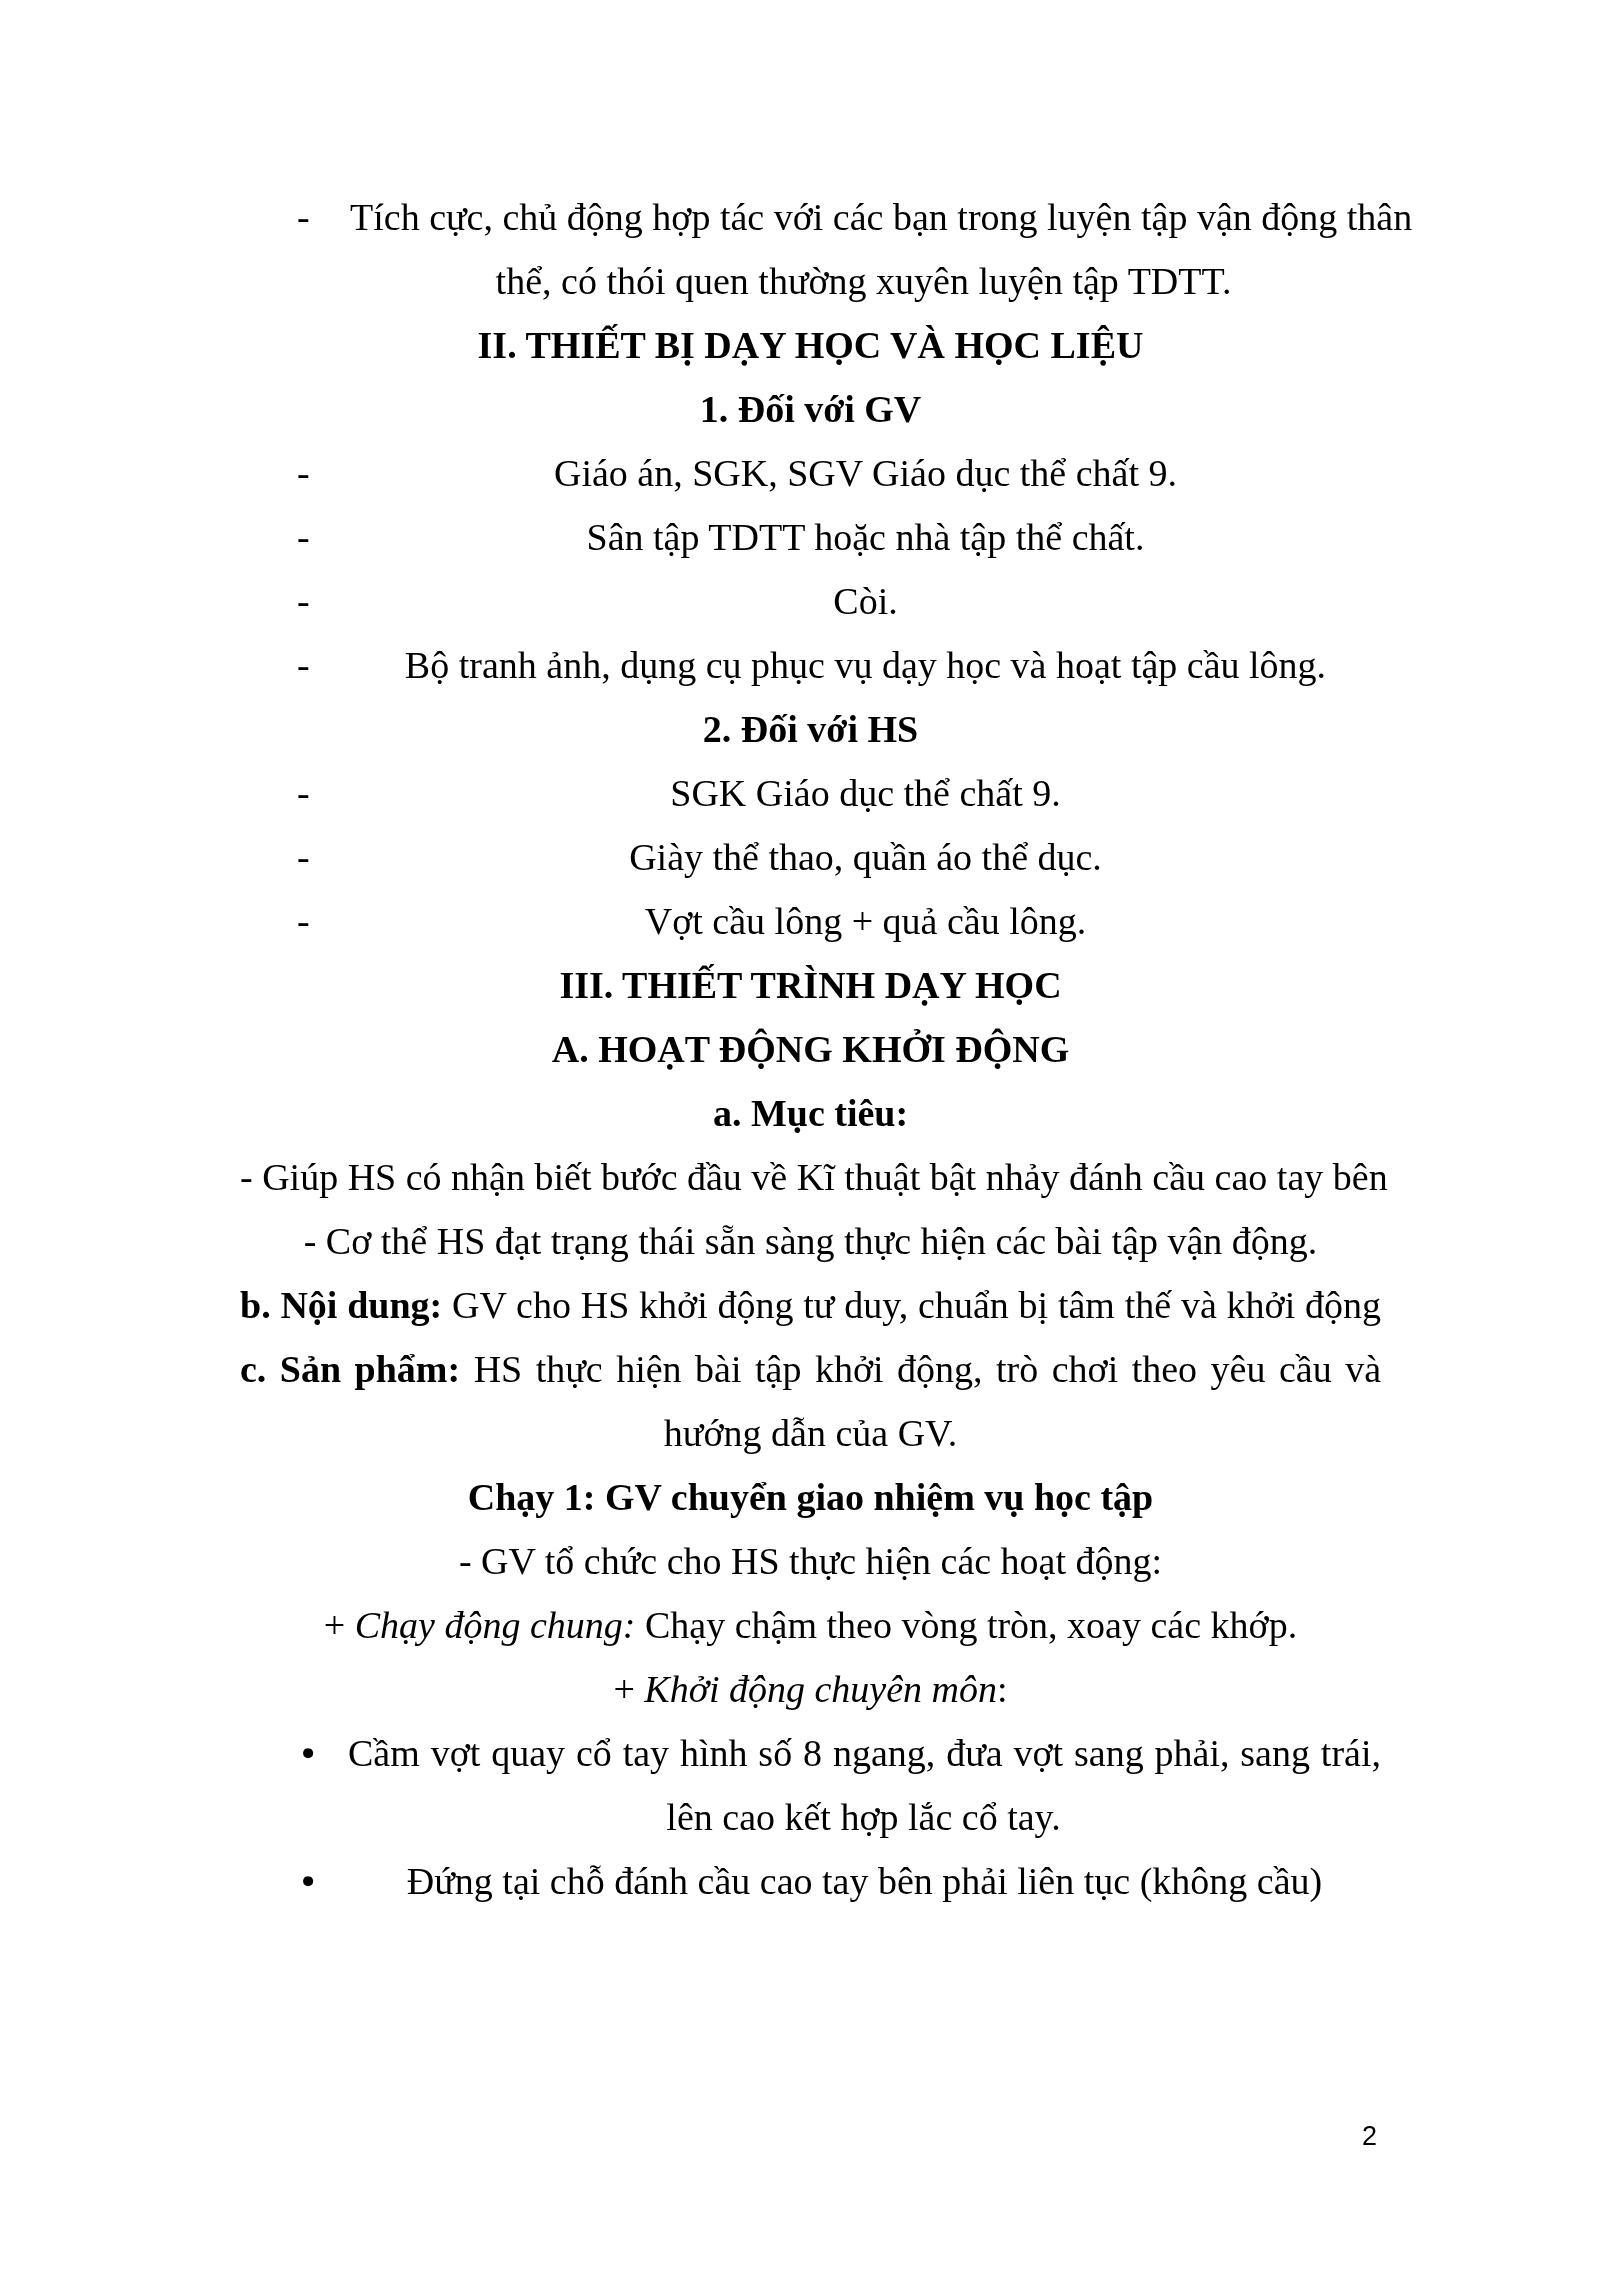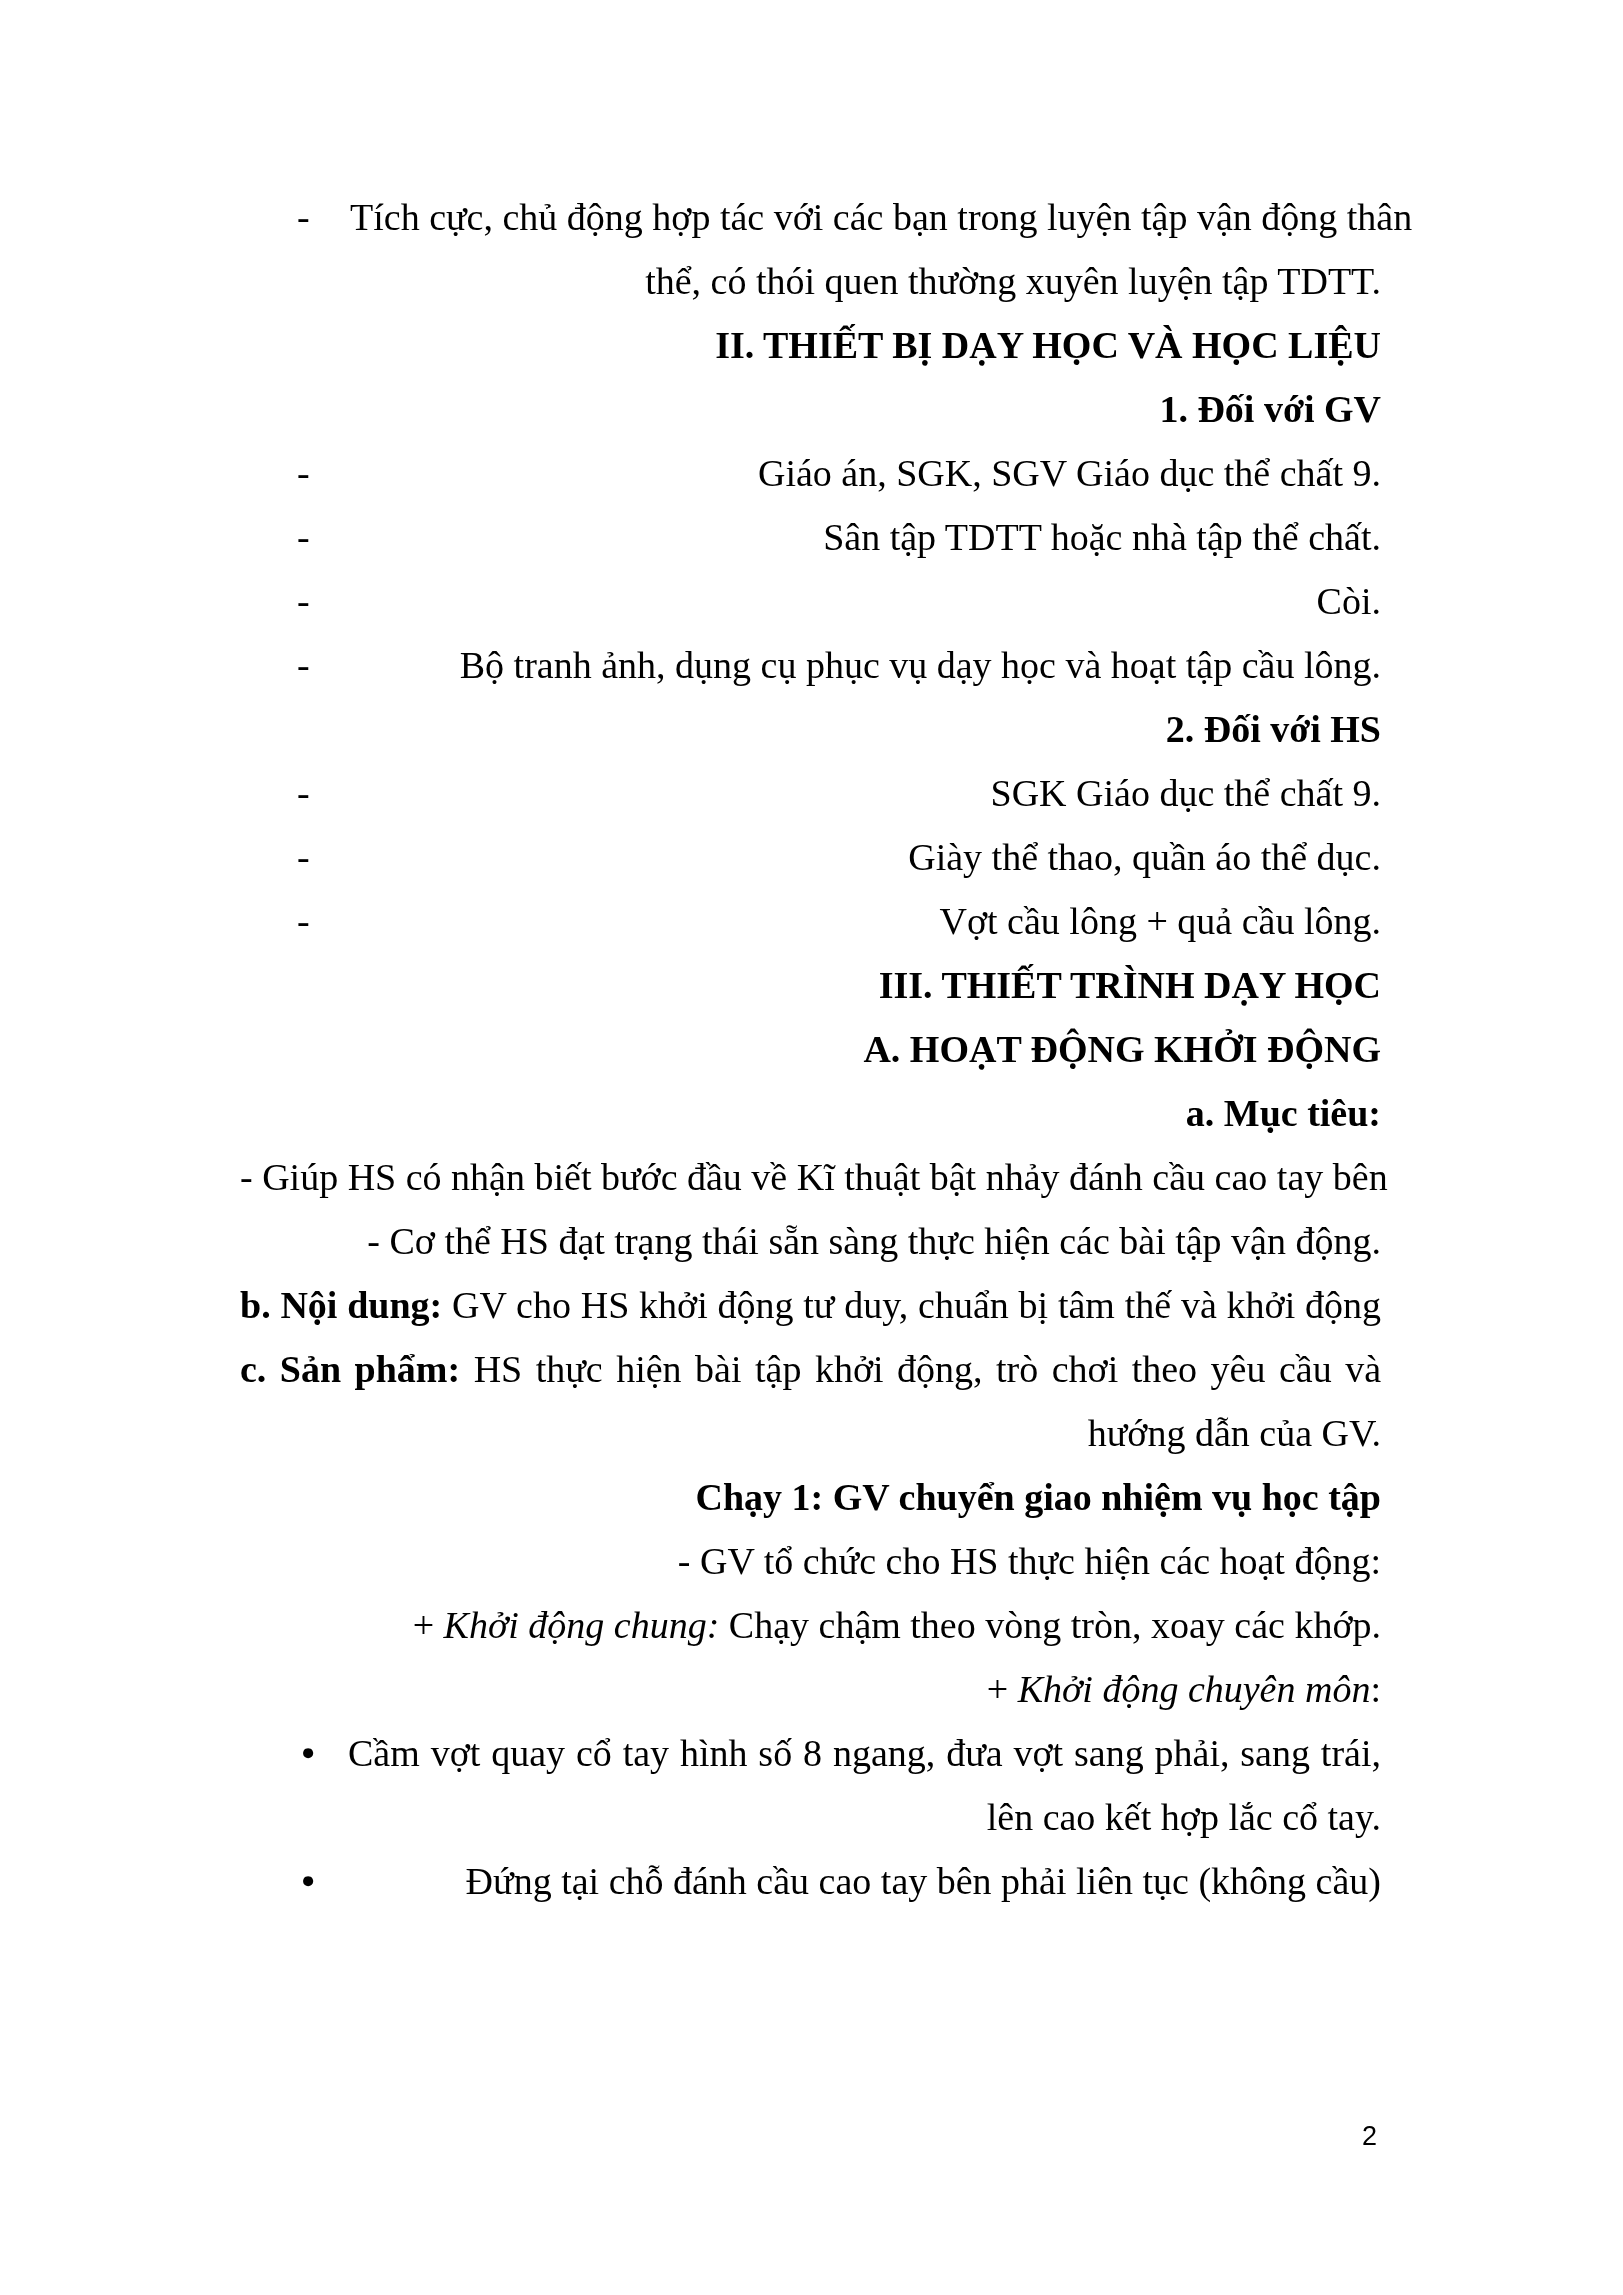--- a/index.html
+++ b/index.html
@@ -20,21 +20,21 @@
     left: 240px;
     top: 185px;
     width: 1141px;
   }
   .line {
     position: relative;
     height: 64px;
     line-height: 64px;
     font-size: 38px;
     white-space: nowrap;
-    text-align: right;
+    text-align: center;
   }
   .j {
     text-align: justify;
     text-align-last: justify;
   }
   .li-dash { padding-left: 110px; }
   .li-dash > .marker {
     position: absolute;
     left: 57px;
     top: 0;
@@ -157,21 +157,21 @@
 
   <div class="line">
     <span class="b">Chạy 1: GV chuyển giao nhiệm vụ học tập</span>
   </div>
 
   <div class="line">
     <span>- GV tổ chức cho HS thực hiện các hoạt động:</span>
   </div>
 
   <div class="line">
-    <span>+ </span><span class="i">Khởi động chung:</span><span> Chạy chậm theo vòng tròn, xoay các khớp.</span>
+    <span>+ </span><span class="i">Chạy động chung:</span><span> Chạy chậm theo vòng tròn, xoay các khớp.</span>
   </div>
 
   <div class="line">
     <span>+ </span><span class="i">Khởi động chuyên môn</span><span>:</span>
   </div>
 
   <div class="line li-dot j">
     <span class="marker">●</span>
     <span>Cầm vợt quay cổ tay hình số 8 ngang, đưa vợt sang phải, sang trái,</span>
   </div>

